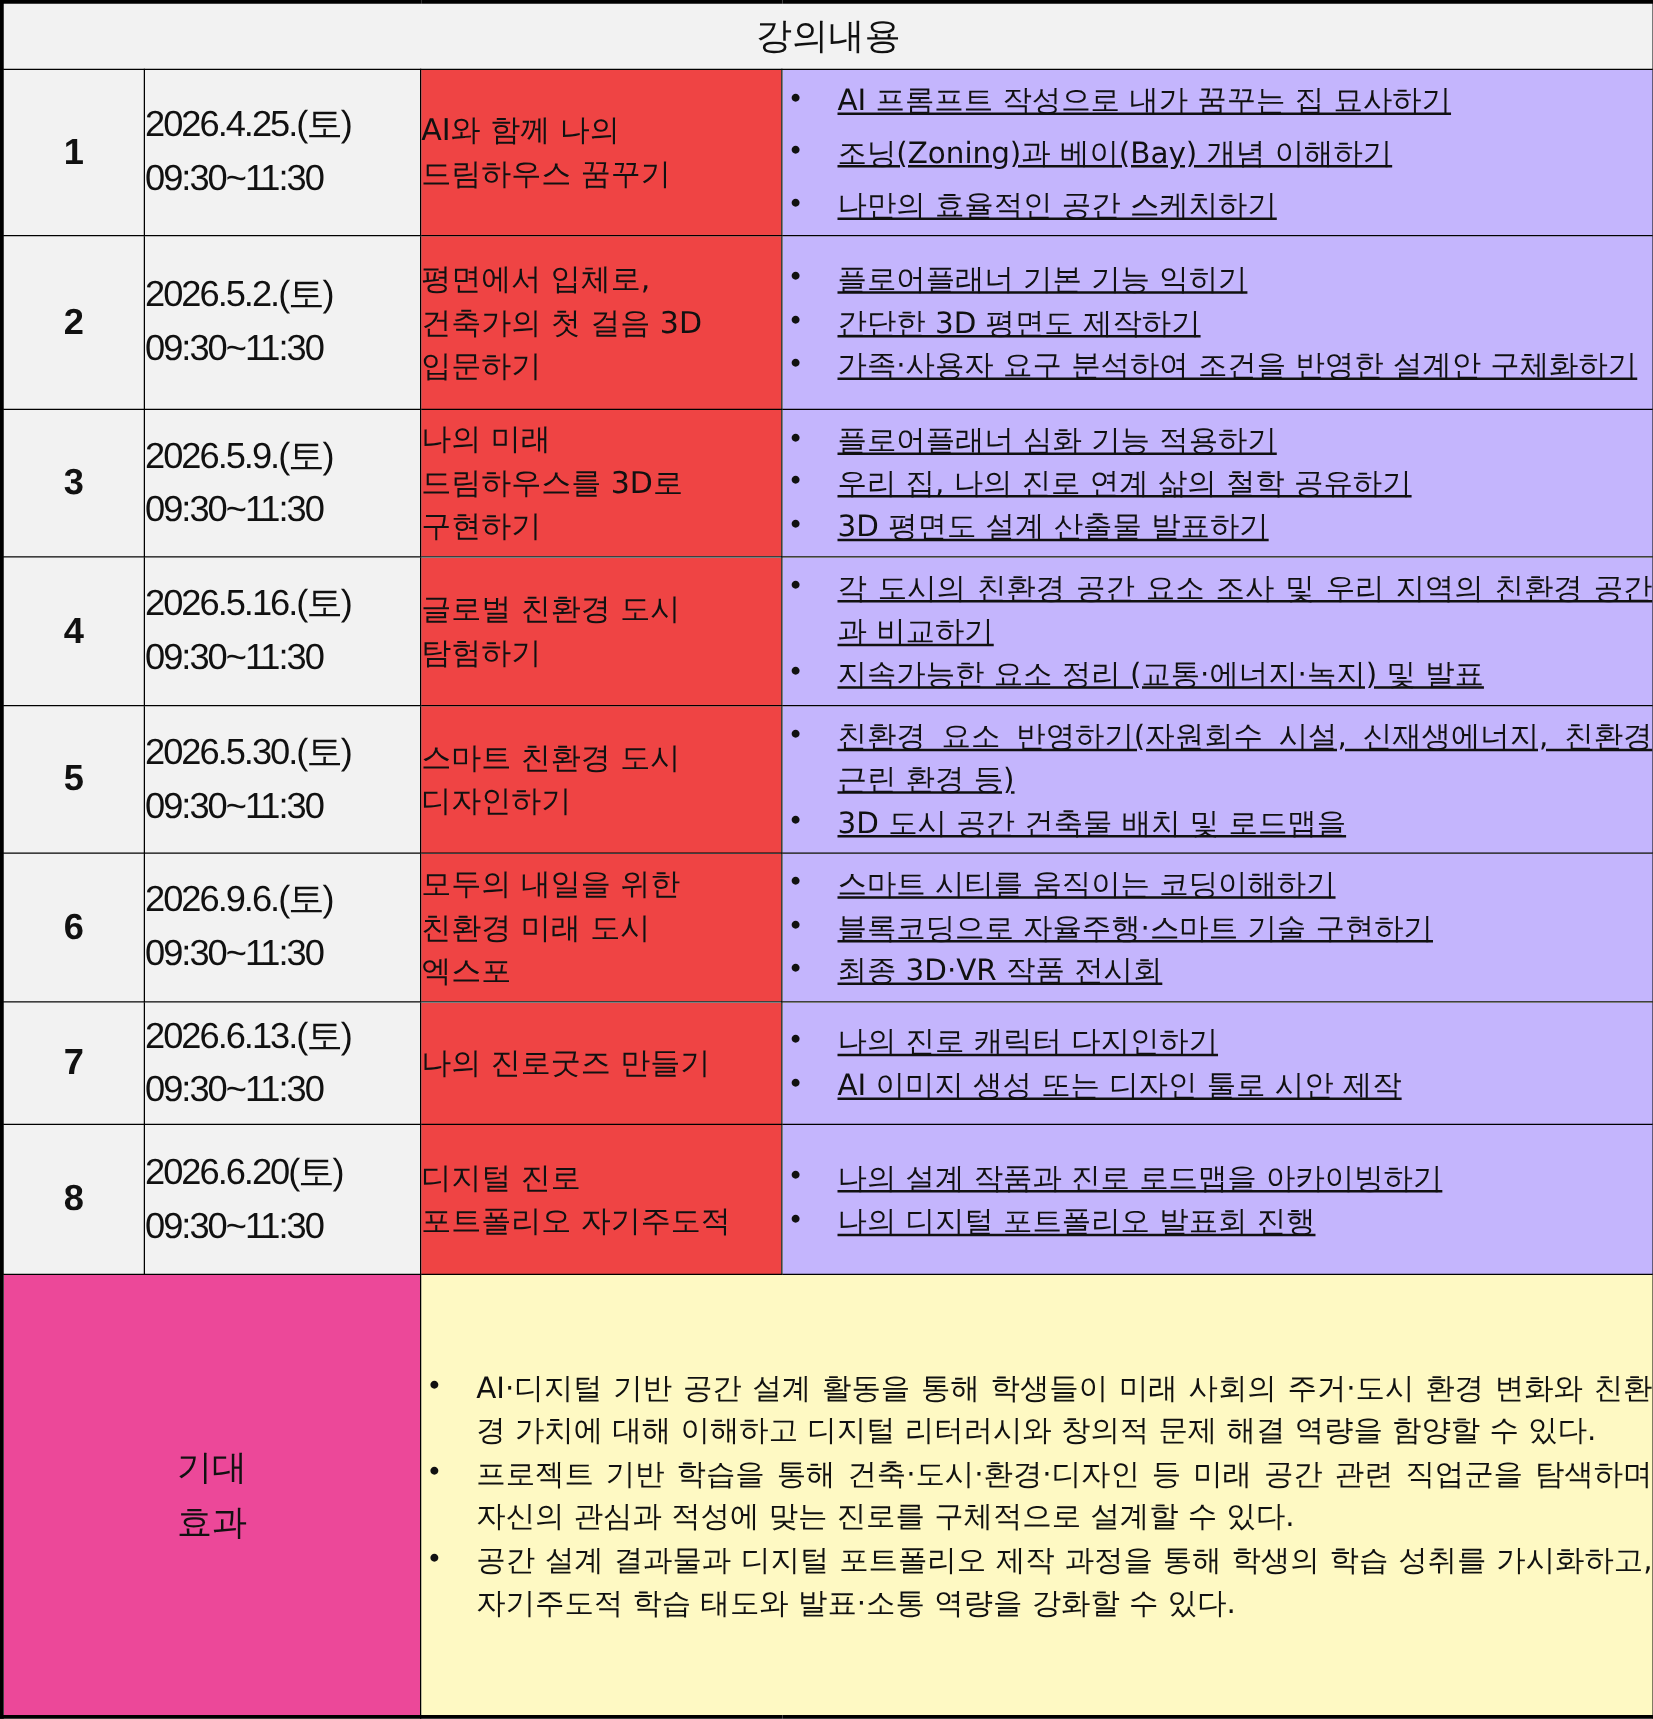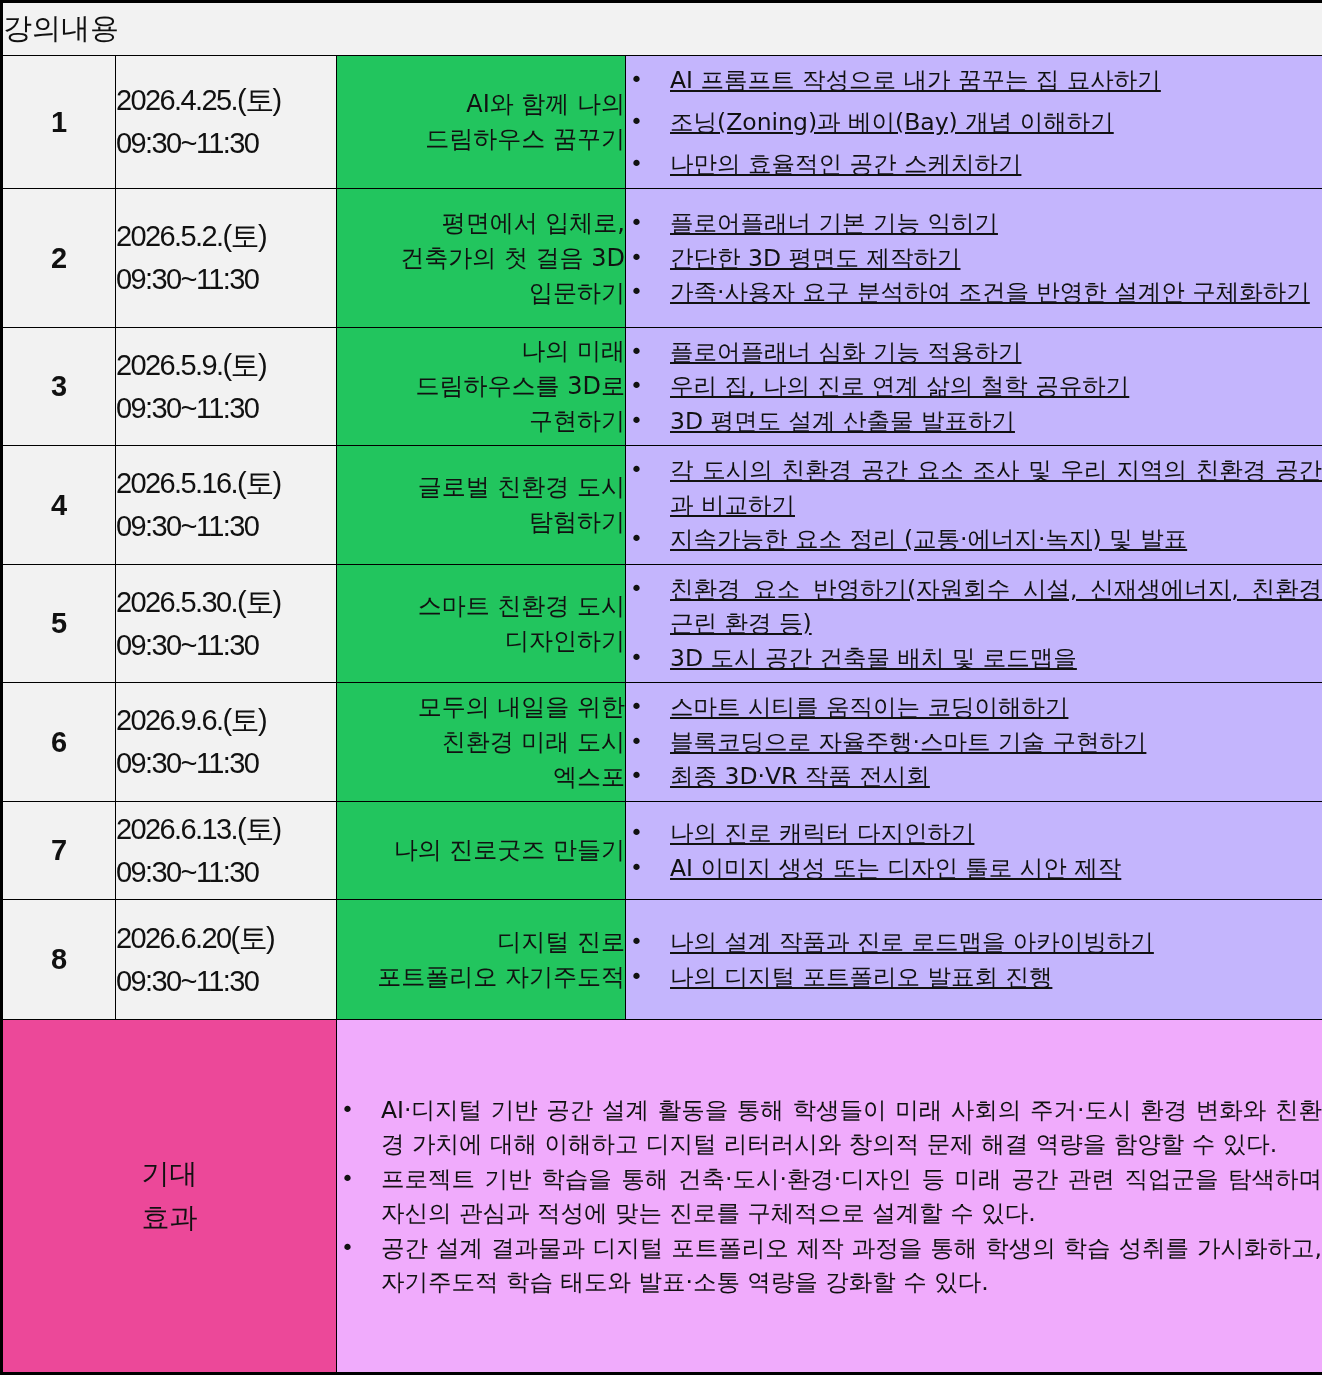--- a/index.html
+++ b/index.html
@@ -15,57 +15,57 @@
     box-sizing: border-box;
   }
   .tbl td, .tbl th {
     border: 1.5px solid #000;
     padding: 0;
     vertical-align: middle;
     overflow: hidden;
   }
   .title-cell {
     background: #f2f2f2; height: 52px;
-    text-align: left; font-size: 29px; font-weight: normal;
+    text-align: center; font-size: 29px; font-weight: normal;
   }
   .head-cell {
     background: #f2f2f2; height: 55px;
     text-align: center; font-size: 30px; font-weight: normal;
   }
   .num-cell {
     background: #f2f2f2; text-align: center;
     font-family: "Liberation Sans", sans-serif; font-weight: bold; font-size: 29px;
   }
   .date-cell {
     background: #f2f2f2; 
     font-family: "Liberation Sans Narrow", "Liberation Sans", sans-serif;
     font-size: 29px; line-height: 43px; letter-spacing: -1.6px;
   }
   .date-cell span { display: block; }
   .topic-cell {
-    background: #22c55e; text-align: right;
+    background: #ef4444; text-align: left;
     font-size: 24px; line-height: 35px; padding: 0 6px;
   }
   .topic-cell span { display: block; }
   .detail-cell { background: #c4b5fd; padding: 0 4px 0 0; text-decoration: underline; }
   .bullets { list-style: none; margin: 0; padding: 0; }
   .bullets li {
     position: relative; padding-left: 44px;
     font-size: 23.5px; line-height: 34.5px; text-align: justify;
   }
   .bullets li::before {
     content: "\2022"; position: absolute; left: 4px; top: 0; font-size: 22px;
   }
   .row1 .bullets li { line-height: 42px; }
   .effect-label {
     background: #ec4899; text-align: center;
     font-size: 28px; line-height: 44px;
   }
   .effect-label span { display: block; }
-  .effect-cell { background: #f0abfc; padding: 0 6px 0 0; }
+  .effect-cell { background: #fef9c3; padding: 0 6px 0 0; }
   .effect-cell .bullets li { line-height: 34.5px; }
 </style>
 </head>
 <body>
 
 <table class="tbl">
   <colgroup>
     <col style="width:114px">
     <col style="width:221px">
     <col style="width:289px">

